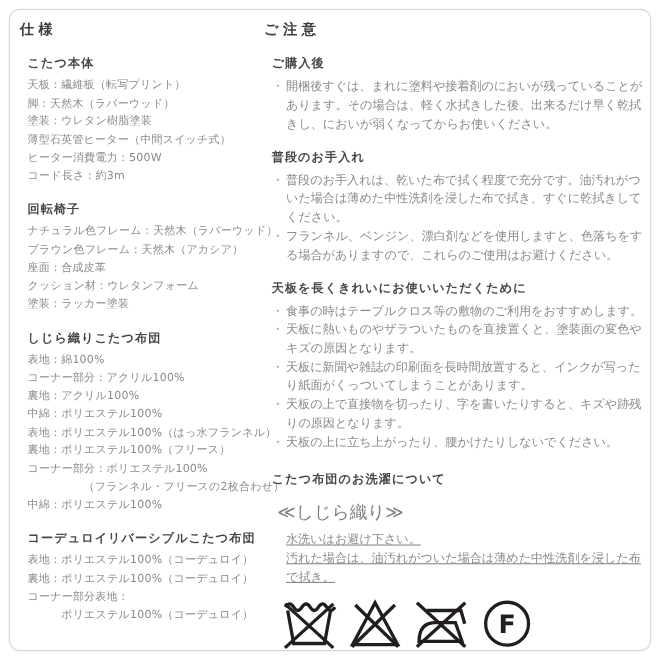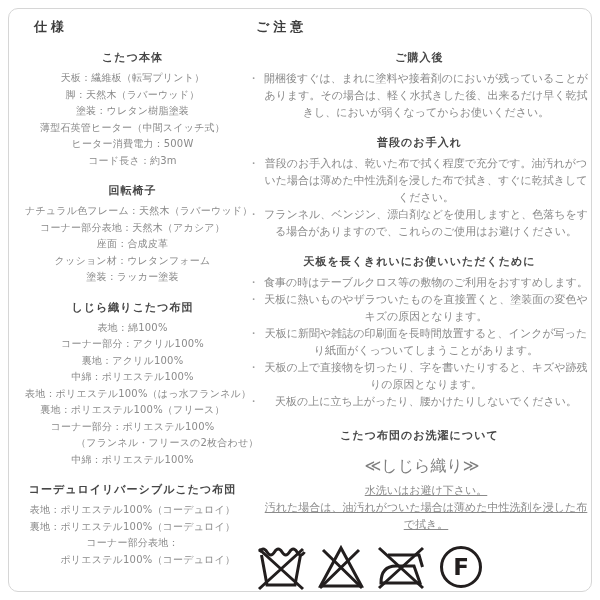--- a/index.html
+++ b/index.html
@@ -2,22 +2,22 @@
 <html lang="ja"><head>
 <meta charset="utf-8">
 <style>
   html,body{margin:0;padding:0;width:600px;height:600px;background:#fff;overflow:hidden;}
   body{font-family:"DejaVu Sans","Liberation Sans",sans-serif;-webkit-font-smoothing:antialiased;}
   .page{position:relative;width:600px;height:600px;background:#fff;}
   .frame{position:absolute;left:8px;top:8px;right:8px;bottom:8px;border:1px solid #d6d6d6;border-radius:10px;background:#fff;}
   .col{position:absolute;top:10px;}
   .col-left{left:18px;width:222px;}
   .col-right{left:240px;width:352px;}
-  .col-title{font-size:13px;font-weight:bold;color:#3d3d3d;letter-spacing:4px;margin:8px 0 9px 16px;}
-  .sec{padding-left:7px;text-align:center;}
+  .col-title{font-size:13px;font-weight:bold;color:#3d3d3d;letter-spacing:4px;margin:8px 0 9px 0;}
+  .sec{padding-left:7px;}
   .sec-h{font-size:11px;font-weight:bold;color:#474747;letter-spacing:1px;margin:14px 0 5px 0;}
   .ln{font-size:10px;color:#8a8a8a;line-height:16.5px;margin:0;white-space:nowrap;letter-spacing:0.2px;}
   .bullet{display:flex;font-size:11px;color:#8a8a8a;line-height:17px;margin:0;}
   .bullet .bm{flex:0 0 13px;color:#9a9a9a;}
   .bullet .bt{flex:1;}
   .laundry-head{font-size:11px;font-weight:bold;color:#474747;letter-spacing:1px;margin:18px 0 4px 0;}
   .lgroup{padding-left:5px;margin-top:13px;}
   .lgroup-label{font-size:16px;color:#7f7f7f;margin:0 0 5px 0;}
   .lgroup .ll{font-size:11px;color:#8a8a8a;line-height:17px;margin:0;padding-left:8px;text-decoration:underline;}
   .sym-row{display:flex;gap:10px;margin:9px 0 0 4px;}
@@ -40,21 +40,21 @@
       <p class="ln">脚：天然木（ラバーウッド）</p>
       <p class="ln">塗装：ウレタン樹脂塗装</p>
       <p class="ln">薄型石英管ヒーター（中間スイッチ式）</p>
       <p class="ln">ヒーター消費電力：500W</p>
       <p class="ln">コード長さ：約3m</p>
     </div>
 
     <div class="sec">
       <h3 class="sec-h">回転椅子</h3>
       <p class="ln">ナチュラル色フレーム：天然木（ラバーウッド）</p>
-      <p class="ln">コーナー部分表地：天然木（アカシア）</p>
+      <p class="ln">ブラウン色フレーム：天然木（アカシア）</p>
       <p class="ln">座面：合成皮革</p>
       <p class="ln">クッション材：ウレタンフォーム</p>
       <p class="ln">塗装：ラッカー塗装</p>
     </div>
 
     <div class="sec">
       <h3 class="sec-h">しじら織りこたつ布団</h3>
       <p class="ln">表地：綿100%</p>
       <p class="ln">コーナー部分：アクリル100%</p>
       <p class="ln">裏地：アクリル100%</p>

